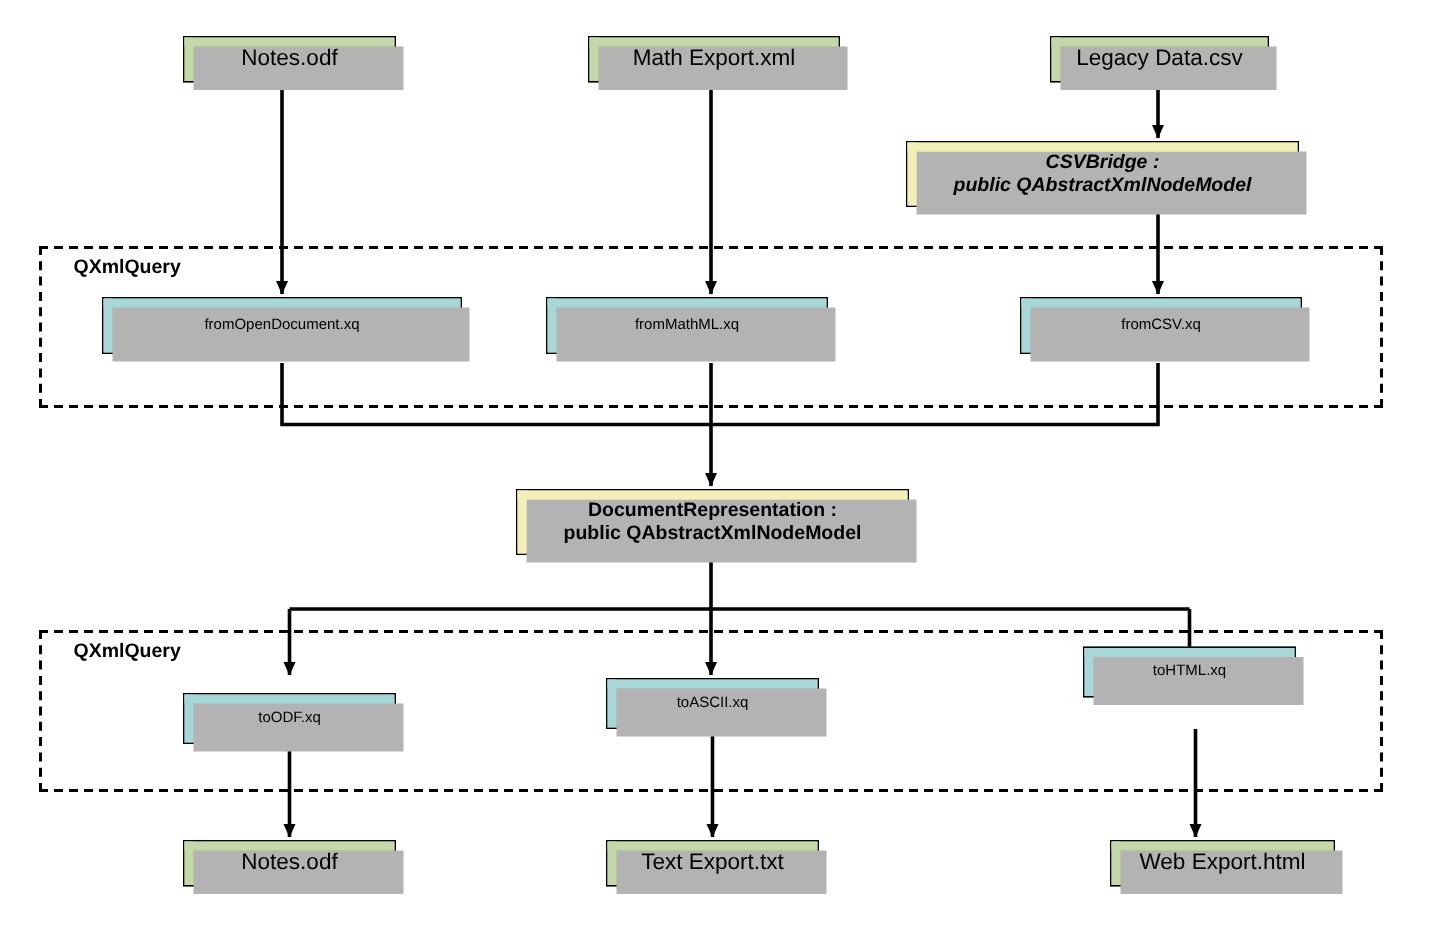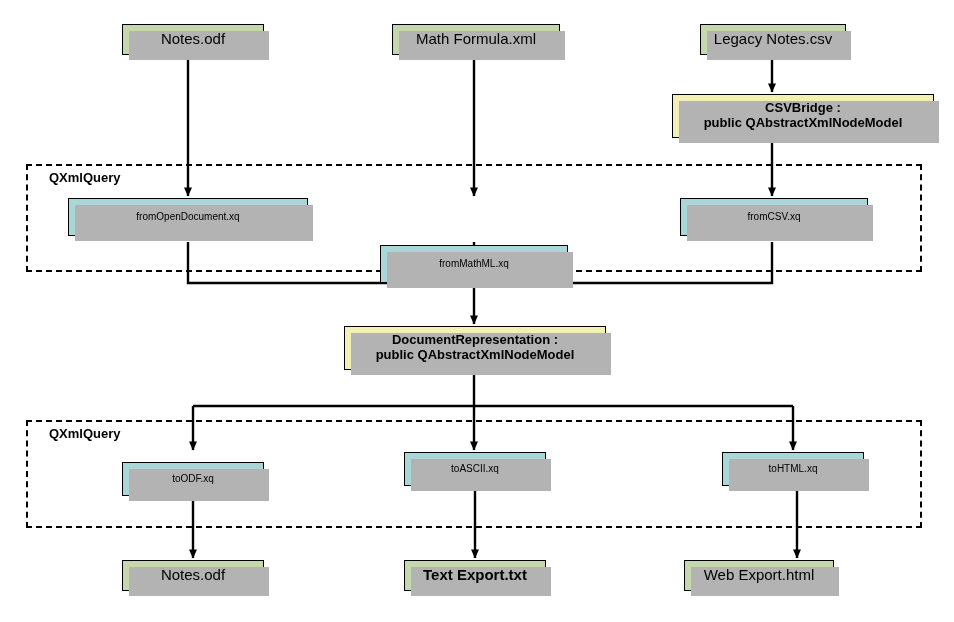--- a/index.html
+++ b/index.html
@@ -162,48 +162,48 @@
     <span class="shadow"></span>
     <span class="bevel-top"></span>
     <span class="bevel-left"></span>
     <span class="lbl">Notes.odf</span>
   </div>
 
   <div class="node doc" style="left:392px; top:24px; width:168px; height:31px;">
     <span class="shadow"></span>
     <span class="bevel-top"></span>
     <span class="bevel-left"></span>
-    <span class="lbl">Math Formula.xml</span>
+    <span class="lbl">Math Export.xml</span>
   </div>
 
   <div class="node doc" style="left:700px; top:24px; width:146px; height:31px;">
     <span class="shadow"></span>
     <span class="bevel-top"></span>
     <span class="bevel-left"></span>
-    <span class="lbl">Legacy Notes.csv</span>
-  </div>
-
-  <div class="node klass" style="left:672px; top:94px; width:262px; height:44px;">
+    <span class="lbl">Legacy Data.csv</span>
+  </div>
+
+  <div class="node klass" style="left:604px; top:94px; width:262px; height:44px;font-style:italic;">
     <span class="shadow"></span>
     <span class="bevel-top"></span>
     <span class="bevel-left"></span>
     <span class="lbl">
       <span style="display:block;">CSVBridge :</span>
       <span style="display:block;">public QAbstractXmlNodeModel</span>
     </span>
   </div>
 
   <div class="node query" style="left:68px; top:198px; width:240px; height:38px;">
     <span class="shadow"></span>
     <span class="bevel-top"></span>
     <span class="bevel-left"></span>
     <span class="lbl">fromOpenDocument.xq</span>
   </div>
 
-  <div class="node query" style="left:380px; top:198px; width:188px; height:38px;margin-top:47px;">
+  <div class="node query" style="left:364px; top:198px; width:188px; height:38px;">
     <span class="shadow"></span>
     <span class="bevel-top"></span>
     <span class="bevel-left"></span>
     <span class="lbl">fromMathML.xq</span>
   </div>
 
   <div class="node query" style="left:680px; top:198px; width:188px; height:38px;">
     <span class="shadow"></span>
     <span class="bevel-top"></span>
     <span class="bevel-left"></span>
@@ -227,41 +227,41 @@
     <span class="lbl">toODF.xq</span>
   </div>
 
   <div class="node query" style="left:404px; top:452px; width:142px; height:34px;">
     <span class="shadow"></span>
     <span class="bevel-top"></span>
     <span class="bevel-left"></span>
     <span class="lbl">toASCII.xq</span>
   </div>
 
-  <div class="node query" style="left:722px; top:452px; width:142px; height:34px;justify-content:center;">
+  <div class="node query" style="left:722px; top:431px; width:142px; height:34px;justify-content:center;">
     <span class="shadow"></span>
     <span class="bevel-top"></span>
     <span class="bevel-left"></span>
     <span class="lbl">toHTML.xq</span>
   </div>
 
   <div class="node doc" style="left:122px; top:560px; width:142px; height:31px;">
     <span class="shadow"></span>
     <span class="bevel-top"></span>
     <span class="bevel-left"></span>
     <span class="lbl">Notes.odf</span>
   </div>
 
-  <div class="node doc" style="left:404px; top:560px; width:142px; height:31px;font-weight:bold;">
+  <div class="node doc" style="left:404px; top:560px; width:142px; height:31px;">
     <span class="shadow"></span>
     <span class="bevel-top"></span>
     <span class="bevel-left"></span>
     <span class="lbl">Text Export.txt</span>
   </div>
 
-  <div class="node doc" style="left:684px; top:560px; width:150px; height:31px;justify-content:flex-end;">
+  <div class="node doc" style="left:740px; top:560px; width:150px; height:31px;justify-content:flex-end;">
     <span class="shadow"></span>
     <span class="bevel-top"></span>
     <span class="bevel-left"></span>
     <span class="lbl">Web Export.html</span>
   </div>
 
 </div>
 
 </body></html>

